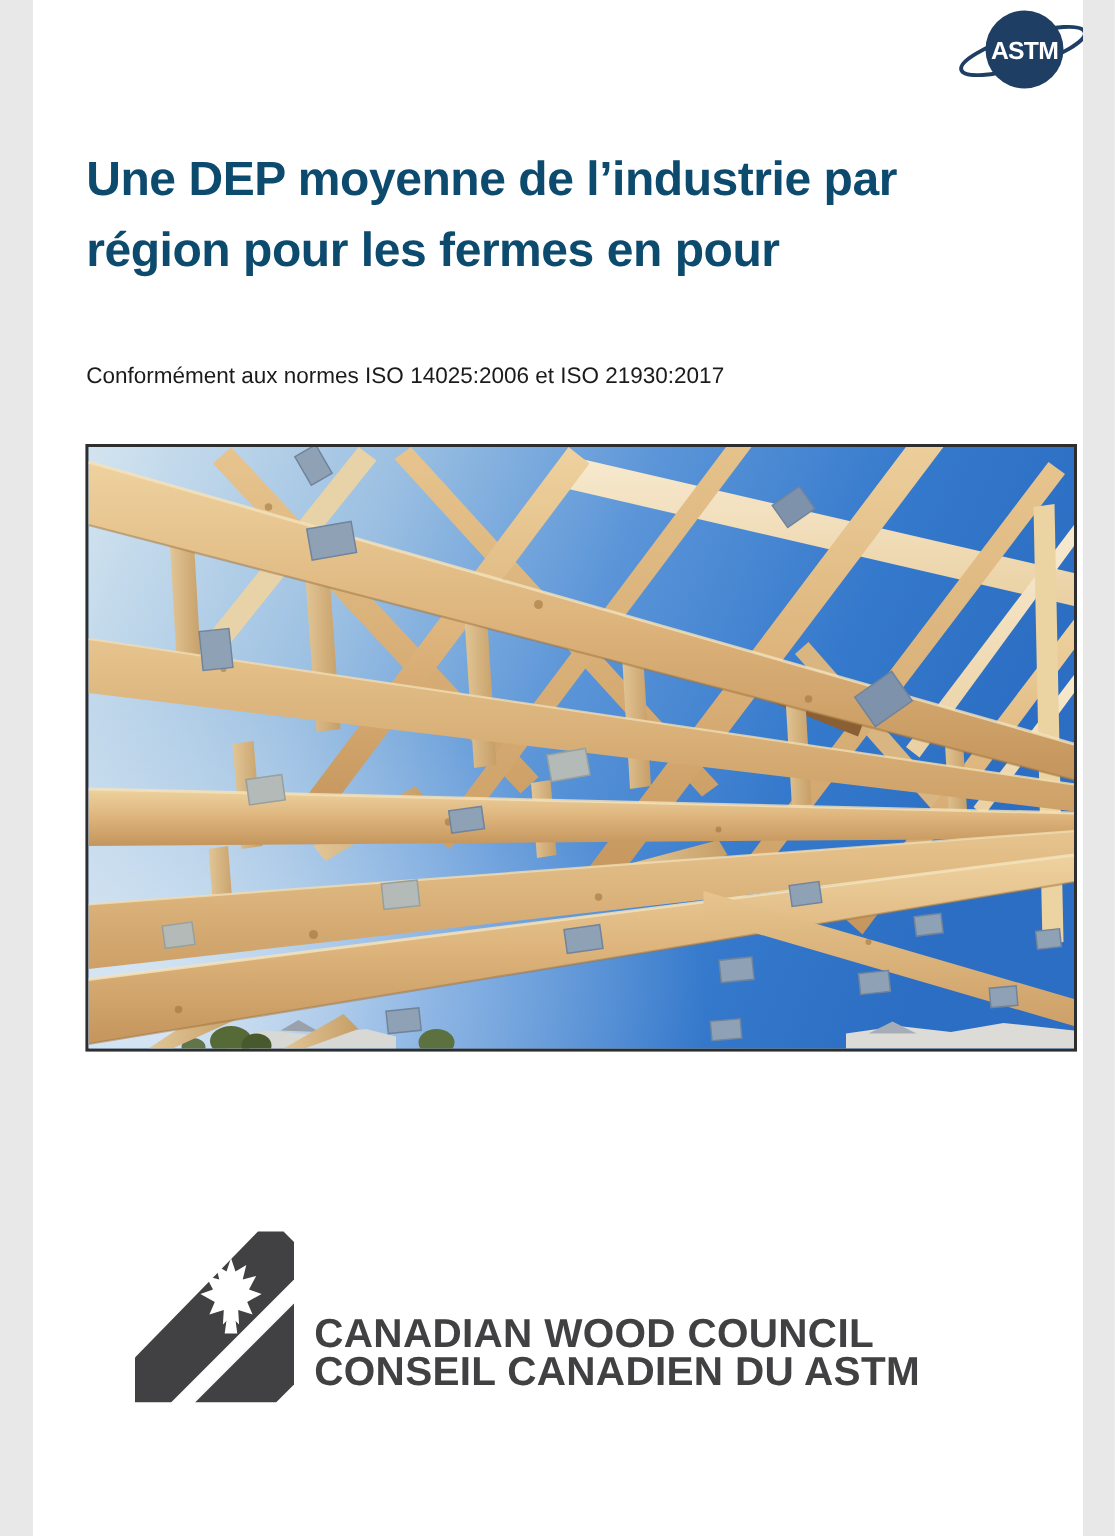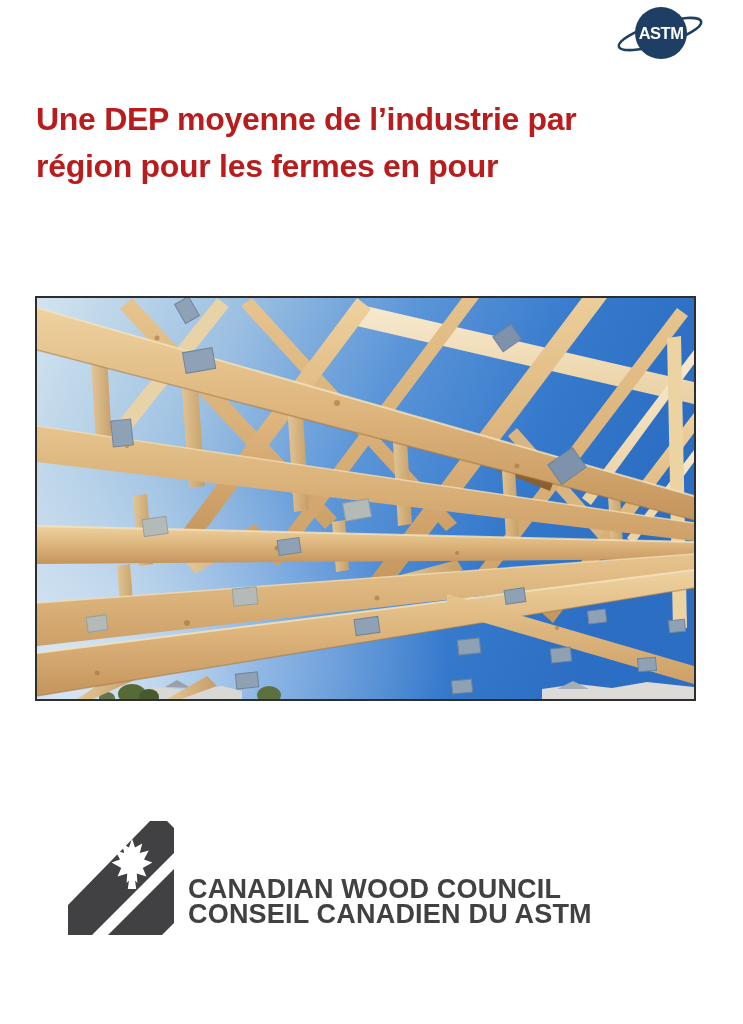--- a/index.html
+++ b/index.html
@@ -1,26 +1,27 @@
 <!DOCTYPE html>
 <html><head>
 <meta charset="utf-8">
 <style>
   html,body{margin:0;padding:0;background:#e8e8e8;}
   .page{
-    position:relative;width:743px;height:1024px;margin:0 auto;
+    position:relative;width:688px;height:1024px;margin:0 auto;
     background:#ffffff;overflow:hidden;
     font-family:"Liberation Sans", sans-serif;
+    padding-left:12px;
   }
   
   .astm{position:absolute;left:615px;top:4px;width:92px;height:64px;}
   
   .title{
     position:absolute;left:36px;top:96px;width:660px;
-    color:#b91c1c;font-weight:bold;font-size:32px;line-height:47px;
+    color:#0c4a6e;font-weight:bold;font-size:32px;line-height:47px;
     letter-spacing:-0.3px;
   }
   .title .line{white-space:nowrap;}
   
   .subtitle{
     position:absolute;left:36px;top:241px;width:660px;
     color:#1b1b1b;font-size:15px;line-height:20px;
   }
   
   .photo-frame{
@@ -47,20 +48,21 @@
       <ellipse cx="45" cy="30" rx="43" ry="10.5" fill="none" stroke="#1f3e63" stroke-width="2.6" transform="rotate(-17 45 30)"></ellipse>
       <text x="46" y="35" text-anchor="middle" font-family="Liberation Sans, sans-serif" font-size="16.5" font-weight="bold" letter-spacing="-0.5" fill="#ffffff">ASTM</text>
     </svg>
   </div>
 
   <h1 class="title" style="margin:0;">
     <div class="line">Une DEP moyenne de l’industrie par</div>
     <div class="line">région pour les fermes en pour</div>
   </h1>
 
+  <p class="subtitle" style="margin:0;">Conformément aux normes ISO 14025:2006 et ISO 21930:2017</p>
 
   <div class="photo-frame" role="img" aria-label="Wooden roof trusses with metal connector plates under construction against a blue sky">
     <svg viewBox="0 0 657 401" preserveAspectRatio="none">
       <defs>
         <linearGradient id="sky" x1="0" y1="0" x2="1" y2="0.25">
           <stop offset="0" stop-color="#d3e4ef"></stop>
           <stop offset="0.3" stop-color="#9cc0e2"></stop>
           <stop offset="0.55" stop-color="#5b95d8"></stop>
           <stop offset="0.8" stop-color="#3579cc"></stop>
           <stop offset="1" stop-color="#2b6ec3"></stop>

